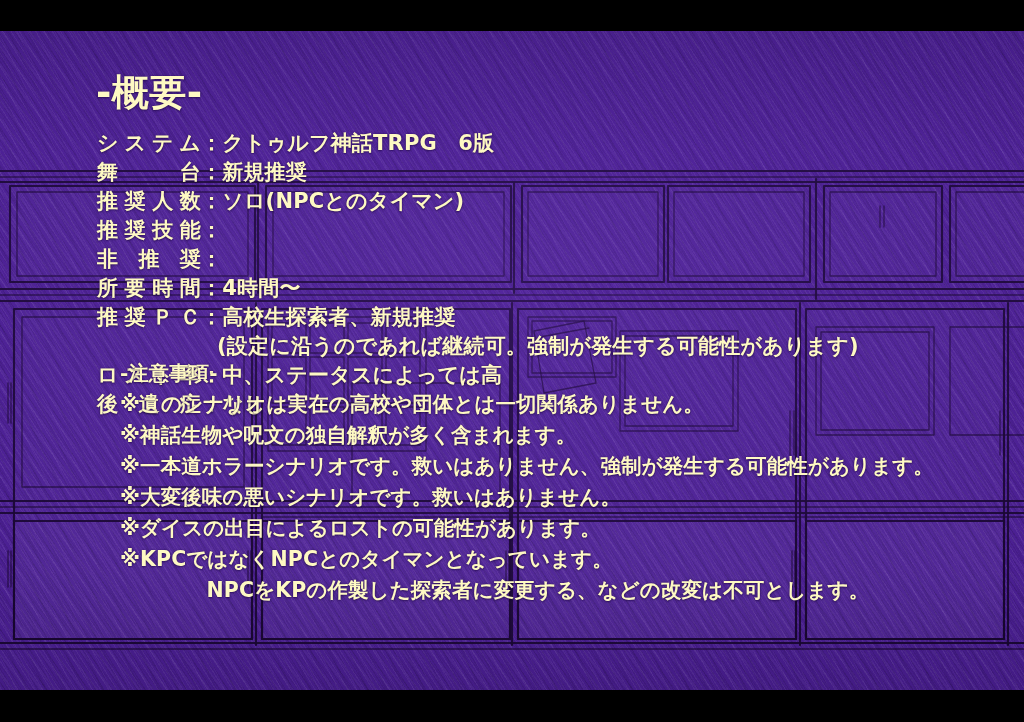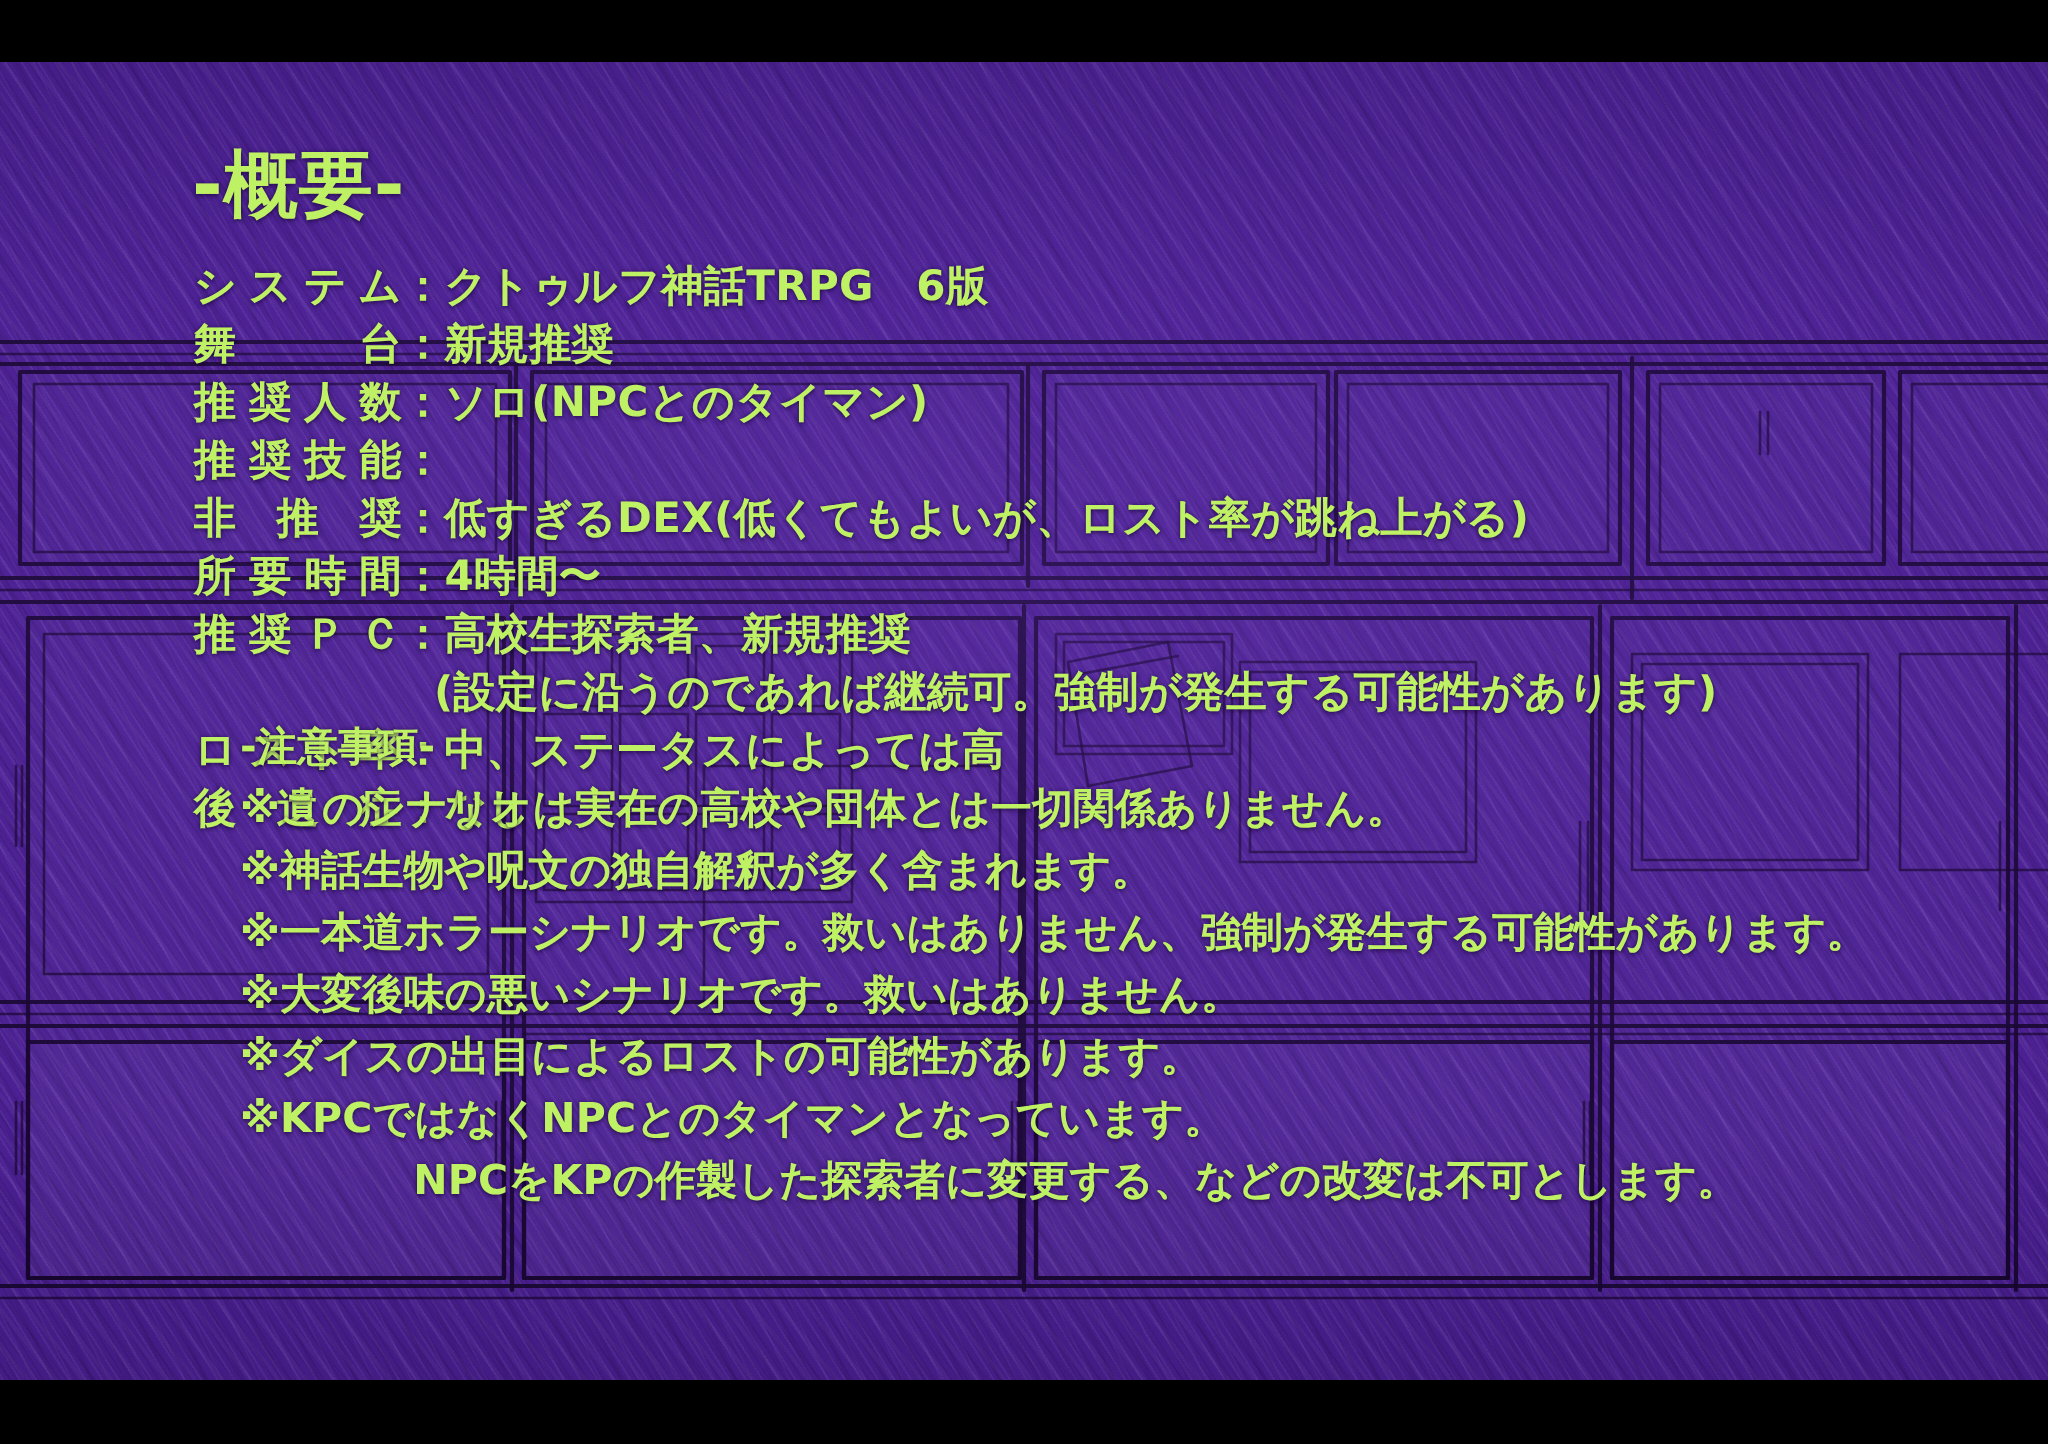--- a/index.html
+++ b/index.html
@@ -81,21 +81,21 @@
     fill:none;stroke:#17062e;stroke-linecap:round;stroke-linejoin:round;
     opacity:.92;
   }
   #lineart .ln.thin{stroke-width:1.3;opacity:.72;}
   #lineart .ln.mid{stroke-width:2.1;}
   #lineart .pnl{fill:rgba(255,255,255,0.018);}
 
   
   #copy{
     position:absolute;left:0;top:31px;width:1024px;height:659px;
-    z-index:30;color:#bef264;
+    z-index:30;color:#fef9c3;
   }
   .heading{
     position:absolute;left:96px;top:43px;
     font-size:37px;font-weight:700;letter-spacing:.5px;
     line-height:1;white-space:nowrap;
   }
 
   
   #spec{position:absolute;left:97px;top:98px;}
   .srow{
@@ -289,21 +289,20 @@
           </span>
           <span class="scolon">：</span>
         </div>
         <div class="srow">
           <span class="slabel">
             <span>非</span>
             <span>推</span>
             <span>奨</span>
           </span>
           <span class="scolon">：</span>
-          <span class="svalue">低すぎるDEX(低くてもよいが、ロスト率が跳ね上がる)</span>
         </div>
         <div class="srow">
           <span class="slabel">
             <span>所</span>
             <span>要</span>
             <span>時</span>
             <span>間</span>
           </span>
           <span class="scolon">：</span>
           <span class="svalue">4時間〜</span>

